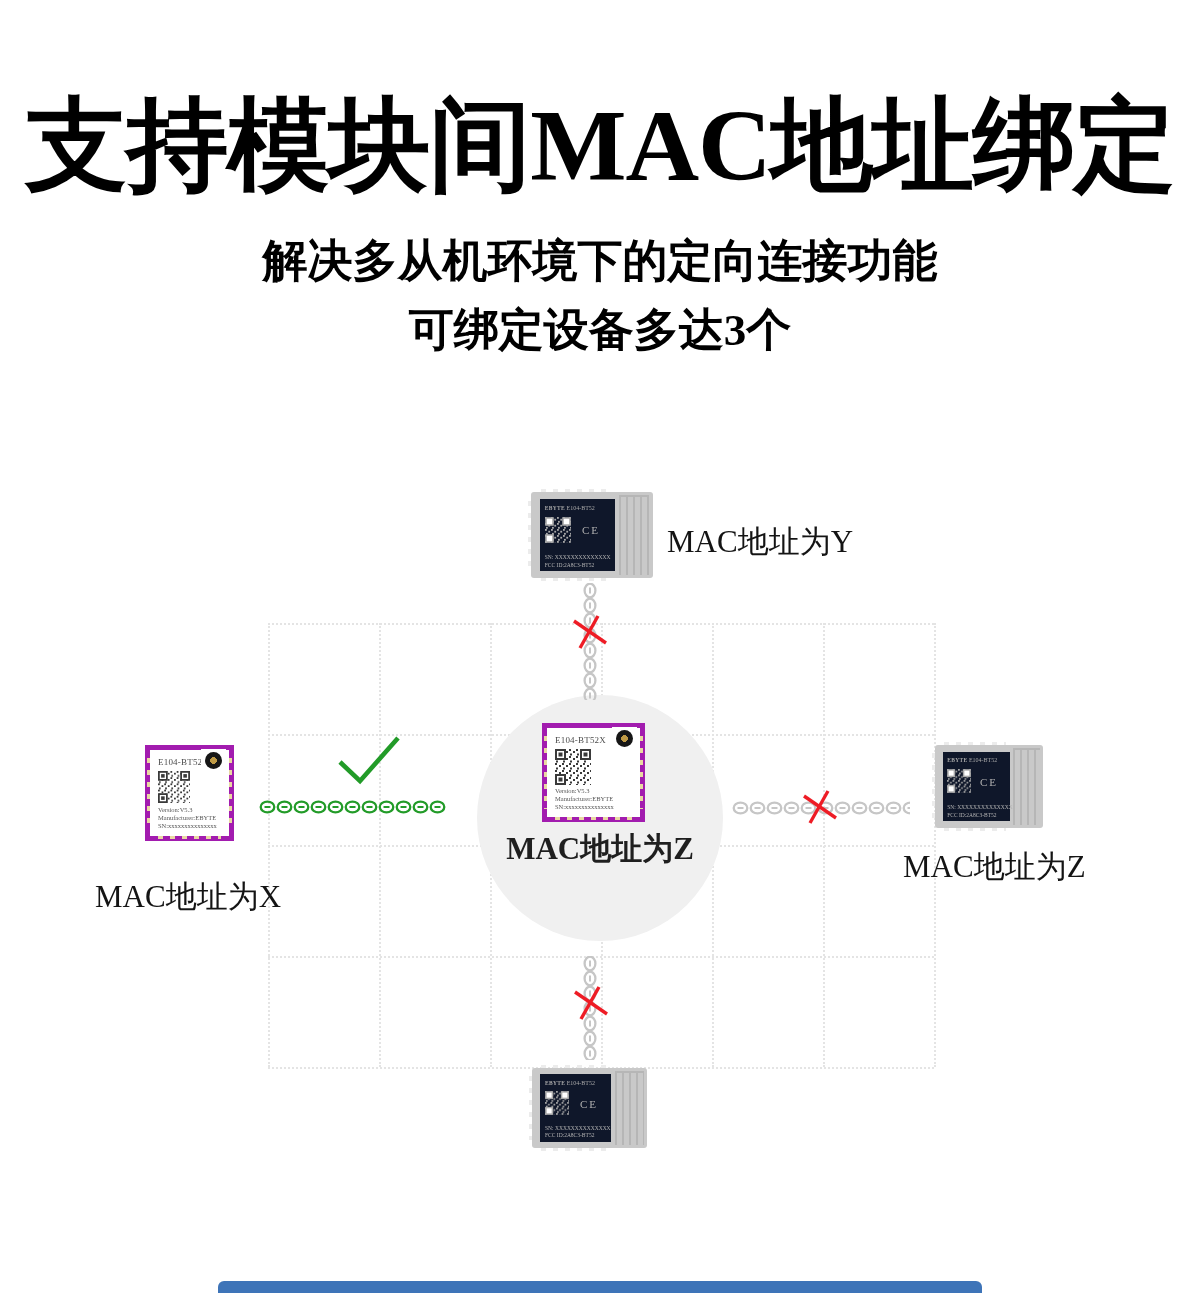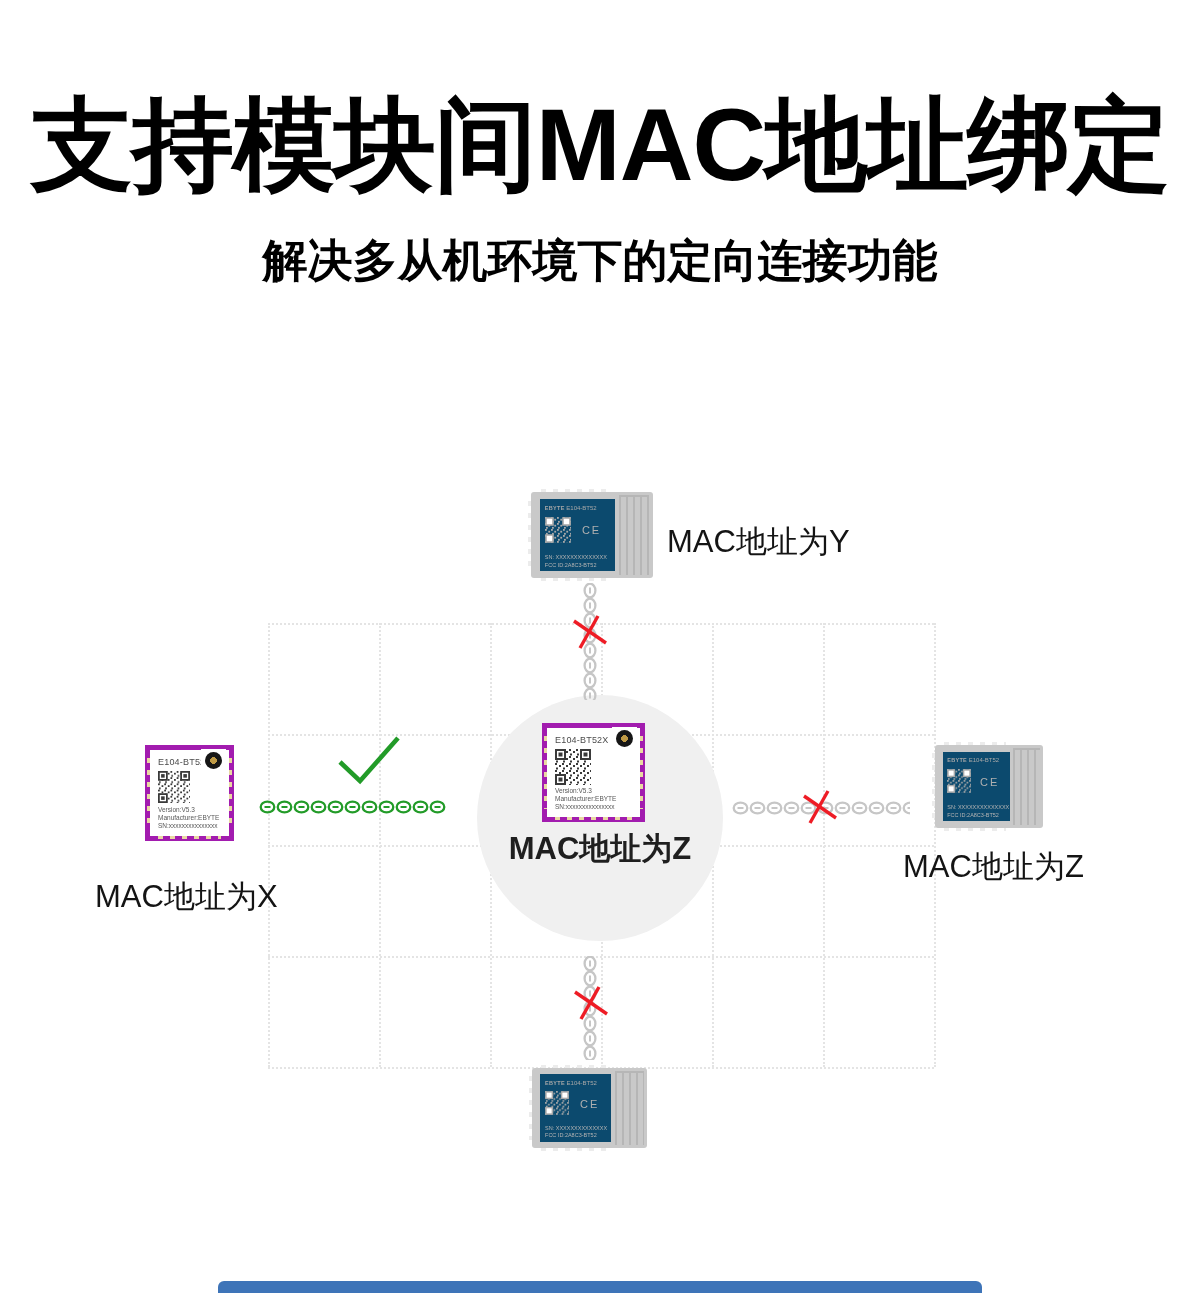--- a/index.html
+++ b/index.html
@@ -1,17 +1,17 @@
 <!DOCTYPE html>
 <html><head>
 <meta charset="utf-8">
 <style>
   html,body{margin:0;padding:0;background:#fff;}
   #stage{position:relative;width:1200px;height:1293px;background:#ffffff;overflow:hidden;
-         font-family:Liberation Sans, sans-serif;color:#111;}
+         font-family:Liberation Serif, serif;color:#111;}
   
   .title{position:absolute;top:78px;left:0;width:100%;text-align:center;
          font-size:102px;font-weight:900;letter-spacing:-1px;color:#000;white-space:nowrap;}
   .sub{position:absolute;left:0;width:100%;text-align:center;font-size:45px;font-weight:600;color:#000;white-space:nowrap;}
   
   .gv{position:absolute;top:623px;height:444px;width:0;border-left:2px dotted #e4e4e4;z-index:1;}
   .gh{position:absolute;left:268px;width:666px;height:0;border-top:2px dotted #e4e4e4;z-index:1;}
   
   .circle{position:absolute;left:477px;top:695px;width:246px;height:246px;border-radius:50%;
           background:#f0f0f0;z-index:2;}
@@ -33,21 +33,21 @@
   .ipex-ring{width:17px;height:17px;margin:3px auto 0;border-radius:50%;
       background:radial-gradient(circle,#bf9a45 0 3.5px,#161616 3.5px 100%);}
   
   .mgray{position:absolute;background:#c9c9c9;border-radius:3px;z-index:5;}
   .mgray::before{content:"";position:absolute;left:8%;right:34%;top:-3px;height:3px;
       background:repeating-linear-gradient(90deg,#ececec 0 5px,rgba(0,0,0,0) 5px 12px);}
   .mgray::after{content:"";position:absolute;left:8%;right:34%;bottom:-3px;height:3px;
       background:repeating-linear-gradient(90deg,#ececec 0 5px,rgba(0,0,0,0) 5px 12px);}
   .mgray .cast-l{position:absolute;left:-3px;top:10%;bottom:10%;width:3px;
       background:repeating-linear-gradient(180deg,#ececec 0 5px,rgba(0,0,0,0) 5px 12px);}
-  .mgray .panel{position:absolute;left:7%;top:8%;width:62%;height:84%;background:#0c4a6e;}
+  .mgray .panel{position:absolute;left:7%;top:8%;width:62%;height:84%;background:#0f172a;}
   .mgray .brand{position:absolute;left:7%;top:8%;font-size:6px;color:#a8a8a8;white-space:nowrap;}
   .mgray .brand b{font-size:5.5px;letter-spacing:.3px;}
   .mgray .gqr{position:absolute;left:7%;top:25%;}
   .mgray .ce{position:absolute;left:56%;top:35%;font-size:11px;color:#b0b0b0;letter-spacing:2px;}
   .mgray .gsn{position:absolute;left:7%;bottom:16%;font-size:5.5px;color:#b3b3b3;white-space:nowrap;}
   .mgray .gfcc{position:absolute;left:7%;bottom:5%;font-size:5.5px;color:#b3b3b3;white-space:nowrap;}
   .mgray .ant{position:absolute;right:3%;top:4%;width:25%;height:92%;
       background:repeating-linear-gradient(90deg,#b6b6b6 0 2px,rgba(0,0,0,0) 2px 7px);
       border-top:2px solid #b6b6b6;box-sizing:border-box;}
   
@@ -84,20 +84,21 @@
       <pattern id="qrng" width="6" height="6" patternUnits="userSpaceOnUse">
         <rect x="0" y="0" width="1.8" height="1.8" fill="#a9a9a9"></rect>
         <rect x="3.3" y="1.8" width="1.8" height="1.8" fill="#a9a9a9"></rect>
         <rect x="1" y="3.9" width="1.8" height="1.8" fill="#a9a9a9"></rect>
       </pattern>
     </defs>
   </svg>
 
   <div class="title">支持模块间MAC地址绑定</div>
   <div class="sub" style="top:231px;">解决多从机环境下的定向连接功能</div>
+  <div class="sub" style="top:300px;">可绑定设备多达3个</div>
 
   <div>
     <div class="gv" style="left:268px"></div>
     <div class="gv" style="left:379px"></div>
     <div class="gv" style="left:490px"></div>
     <div class="gv" style="left:601px"></div>
     <div class="gv" style="left:712px"></div>
     <div class="gv" style="left:823px"></div>
     <div class="gv" style="left:934px"></div>
     <div class="gh" style="top:623px"></div>

